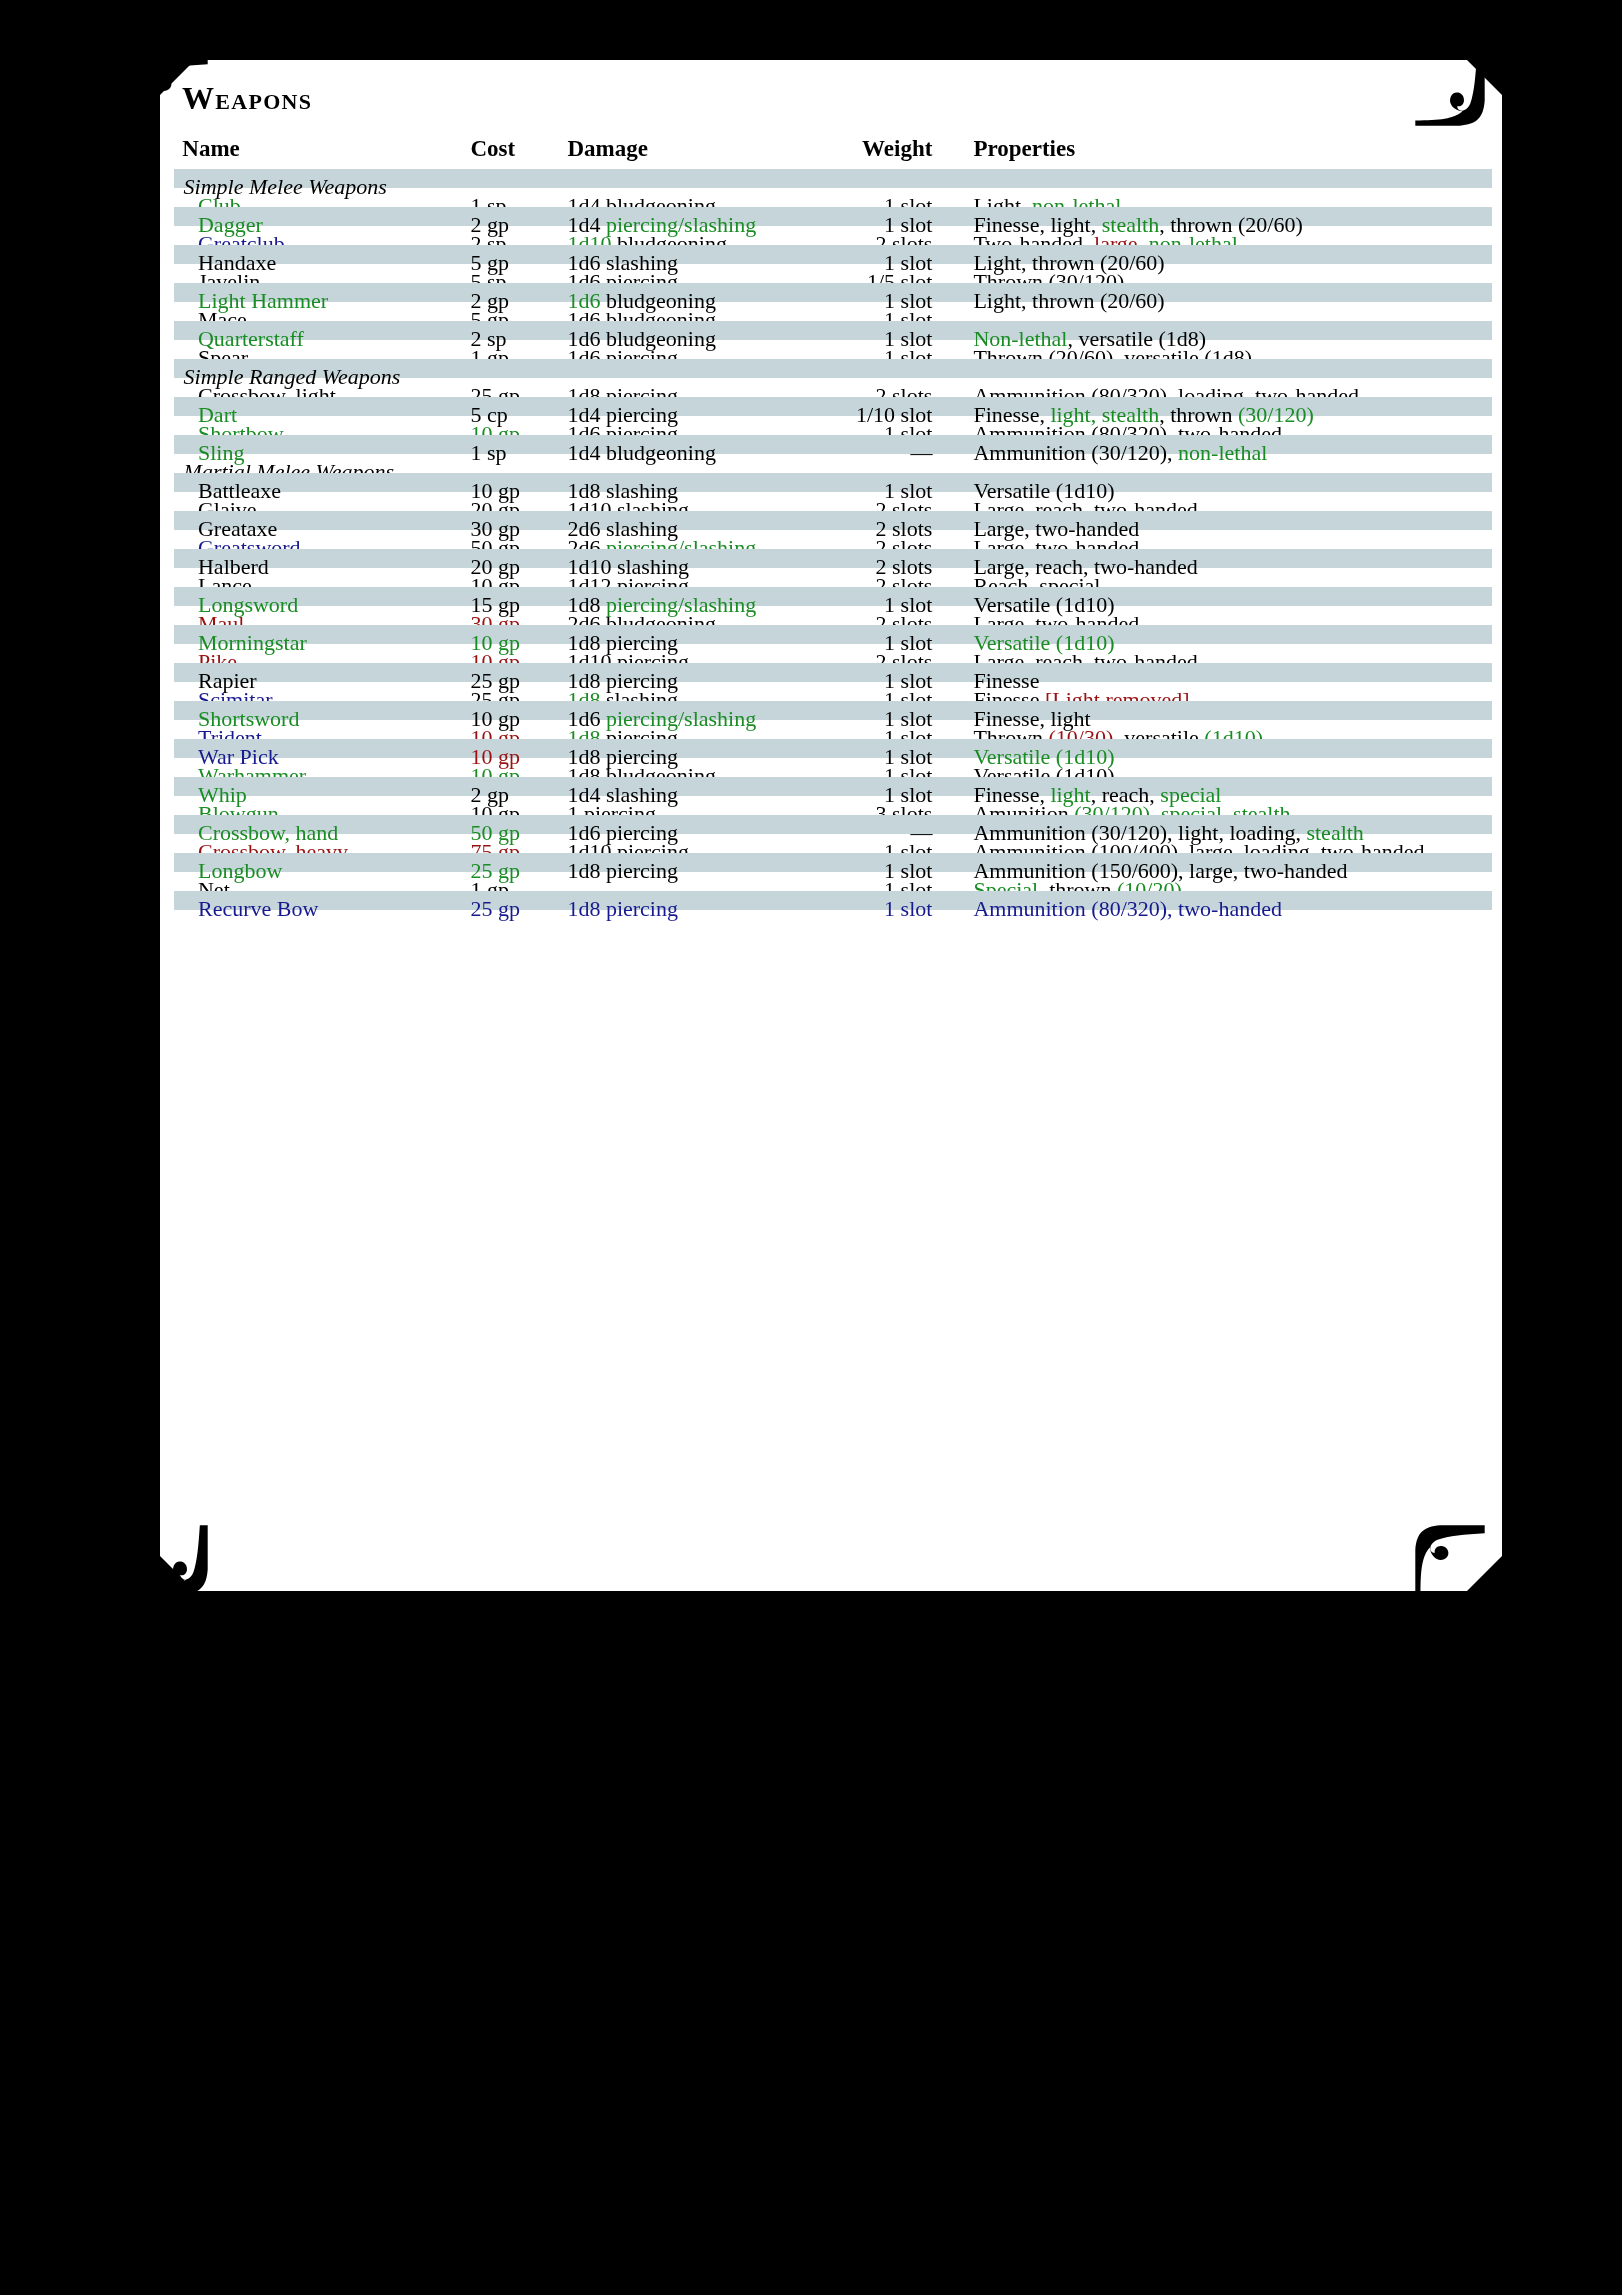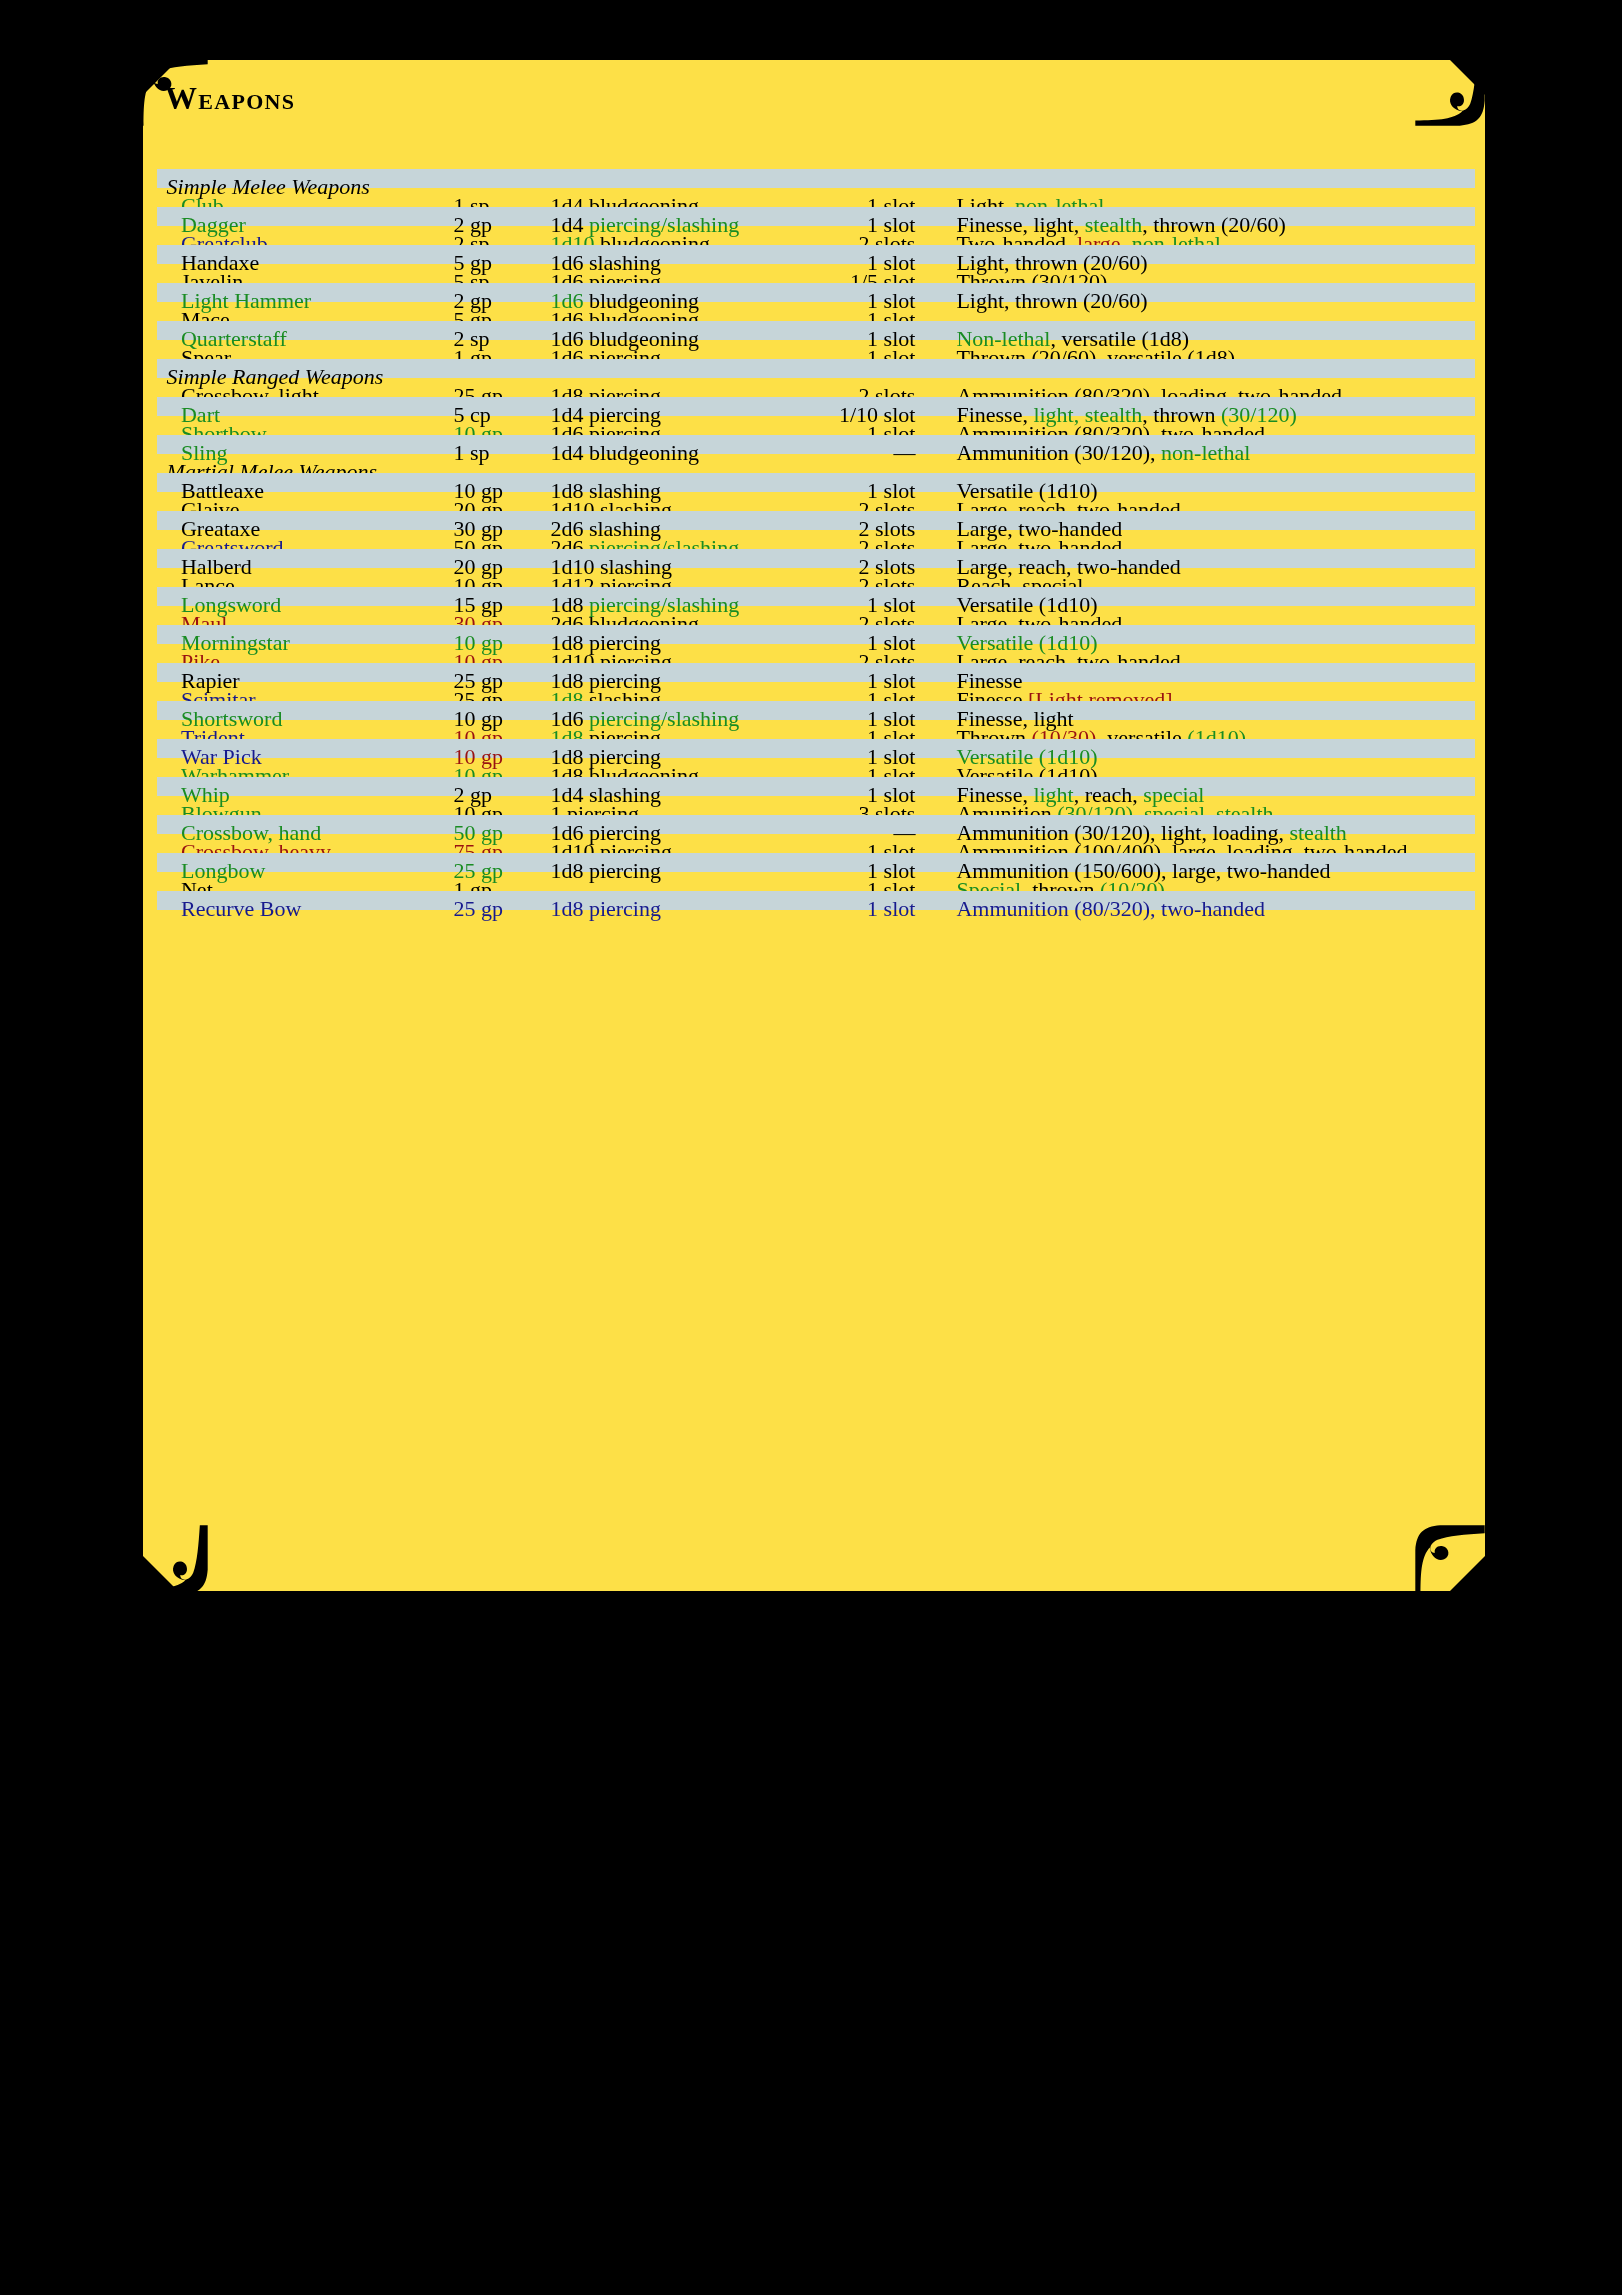--- a/index.html
+++ b/index.html
@@ -4,23 +4,23 @@
 <style>
   html,body{margin:0;padding:0;}
   body{
     width:1622px;height:2295px;
     background:#000000;
     position:relative;
     font-family:"Liberation Serif","DejaVu Serif",serif;
   }
   .card{
     position:absolute;
-    left:143px;top:60px;
+    left:160px;top:60px;
     width:1342px;height:1531px;
-    background:#fde047;
+    background:#ffffff;
     clip-path:polygon(35px 0, calc(100% - 35px) 0, 100% 35px, 100% calc(100% - 35px), calc(100% - 35px) 100%, 35px 100%, 0 calc(100% - 35px), 0 35px);
   }
   .corner-orn{
     position:absolute;width:72px;height:72px;pointer-events:none;
   }
   .corner-orn svg{width:72px;height:72px;display:block;}
   .orn-tl{left:-5.2px;top:-5.2px;}
   .orn-tr{right:-5.2px;top:-5.2px;transform:rotate(90deg);}
   .orn-br{right:-5.2px;bottom:-5.2px;transform:rotate(180deg);}
   .orn-bl{left:-5.2px;bottom:-5.2px;transform:rotate(270deg);}
@@ -65,20 +65,27 @@
   .c-g{color:#198c23;}
   .c-b{color:#171a8e;}
   .c-r{color:#991111;}
 </style>
 </head>
 <body>
 
 <div class="card">
   <div class="page-title">Weapons</div>
 
+  <div class="col-headers">
+    <div class="col-h h-name">Name</div>
+    <div class="col-h h-cost">Cost</div>
+    <div class="col-h h-damage">Damage</div>
+    <div class="col-h h-weight">Weight</div>
+    <div class="col-h h-props">Properties</div>
+  </div>
 
   <div class="rows">
       <div class="row">
         <div class="section-label">Simple Melee Weapons</div>
       </div>
       <div class="row">
         <div class="cell cell-name c-g">Club</div>
         <div class="cell cell-cost c-k">1 sp</div>
         <div class="cell cell-damage"><span class="c-k">1d4 bludgeoning</span></div>
         <div class="cell cell-weight c-k">1 slot</div>

